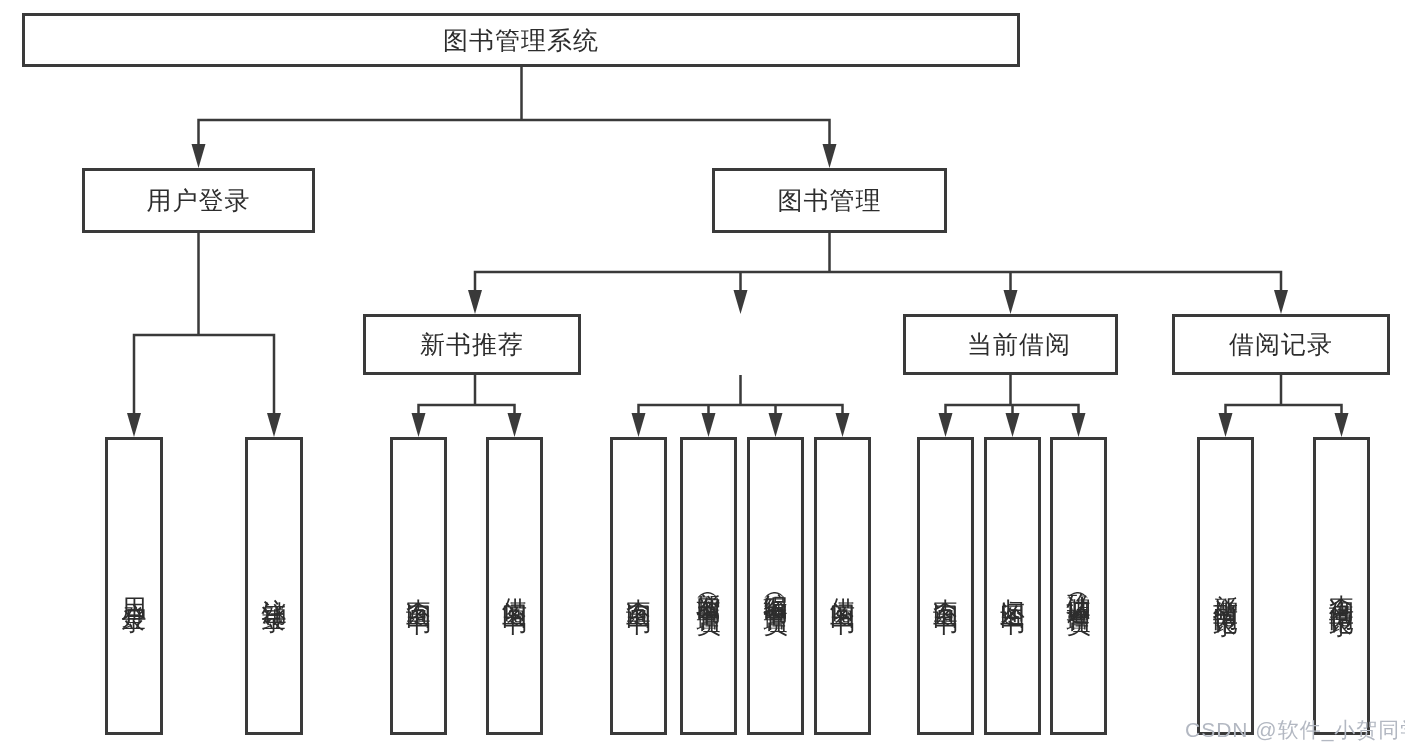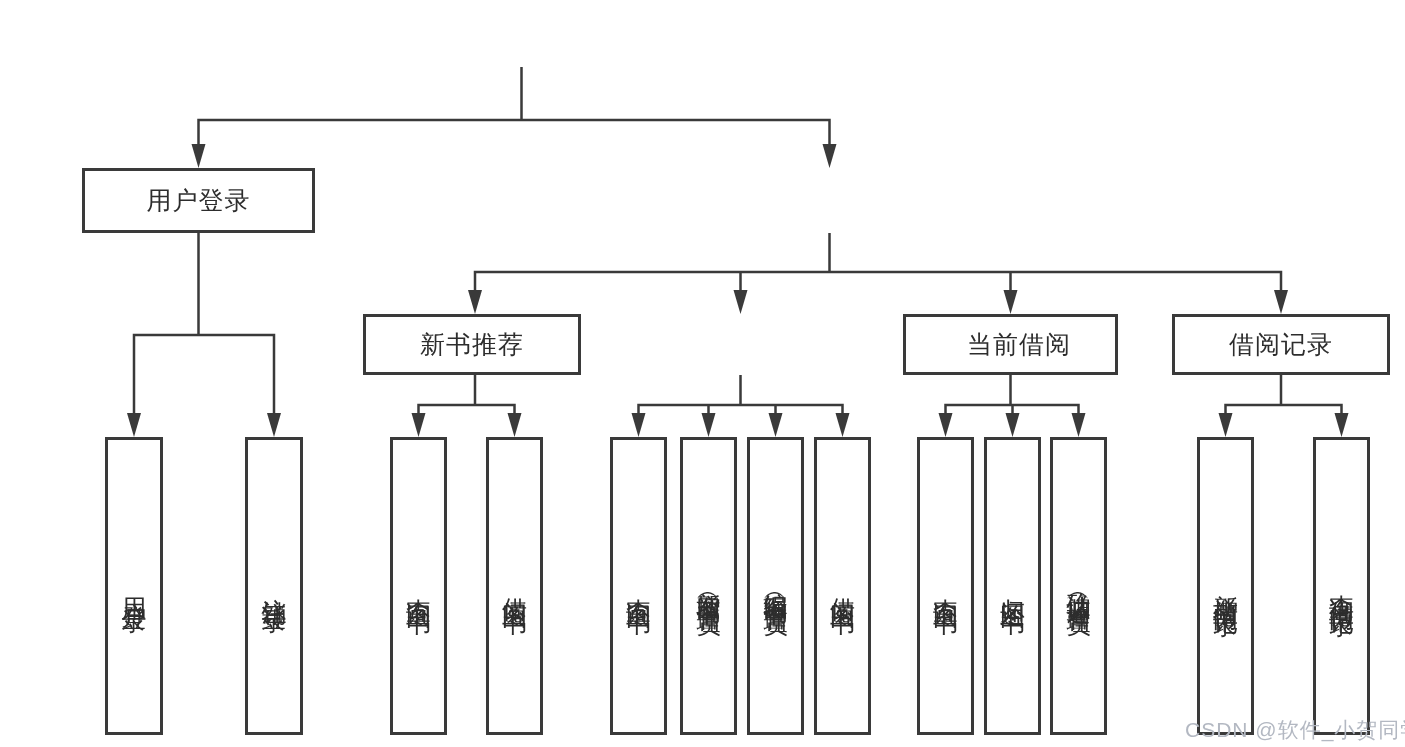--- a/index.html
+++ b/index.html
@@ -80,23 +80,29 @@
       <polygon points="768.5,413 782.5,413 775.5,437"></polygon>
       <polygon points="835.5,413 849.5,413 842.5,437"></polygon>
       <polygon points="938.5,413 952.5,413 945.5,437"></polygon>
       <polygon points="1005.5,413 1019.5,413 1012.5,437"></polygon>
       <polygon points="1071.5,413 1085.5,413 1078.5,437"></polygon>
       <polygon points="1218.5,413 1232.5,413 1225.5,437"></polygon>
       <polygon points="1334.5,413 1348.5,413 1341.5,437"></polygon>
     </g>
   </svg>
 
+  <div class="box" style="left:22px; top:13px; width:998px; height:54px;">
+    <span class="h-label">图书管理系统</span>
+  </div>
 
   <div class="box" style="left:82px; top:168px; width:233px; height:65px;">
     <span class="h-label">用户登录</span>
+  </div>
+  <div class="box" style="left:712px; top:168px; width:235px; height:65px;">
+    <span class="h-label">图书管理</span>
   </div>
 
   <div class="box" style="left:363px; top:314px; width:218px; height:61px;">
     <span class="h-label">新书推荐</span>
   </div>
   <div class="box" style="left:903px; top:314px; width:215px; height:61px;padding-left:17px;">
     <span class="h-label">当前借阅</span>
   </div>
   <div class="box" style="left:1172px; top:314px; width:218px; height:61px;">
     <span class="h-label">借阅记录</span>

